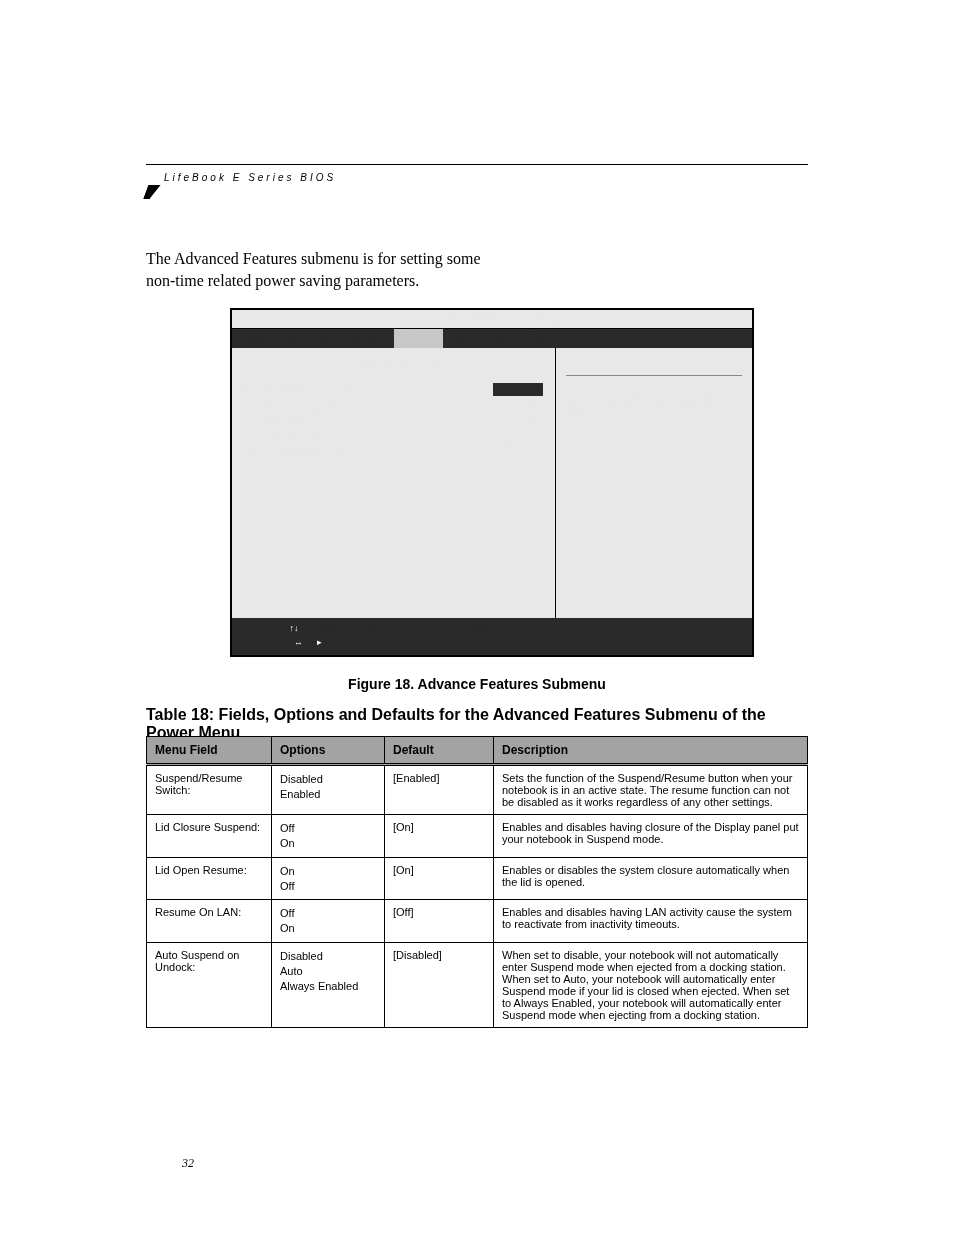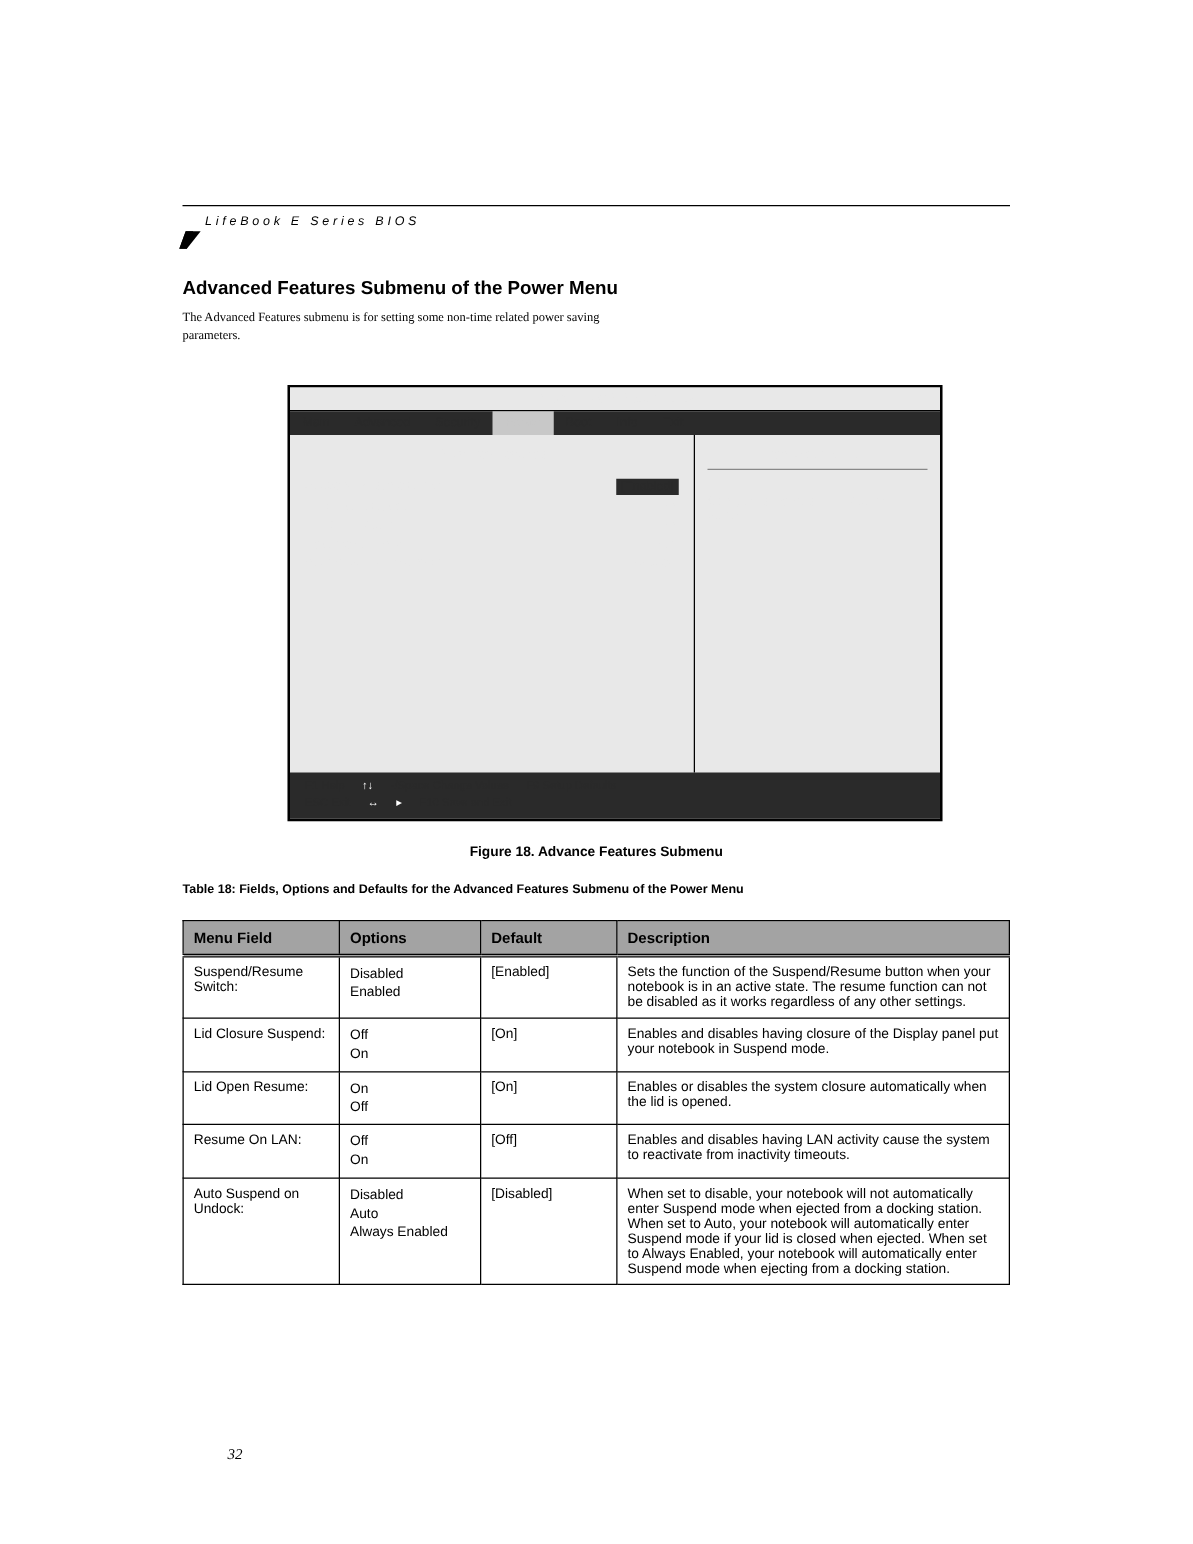--- a/index.html
+++ b/index.html
@@ -51,21 +51,21 @@
     font-family: Arial, Helvetica, sans-serif;
     font-weight: bold;
     font-size: 15px;
   }
   .intro {
     position: absolute;
     top: 248px;
     left: 146px;
     width: 360px;
     font-family: Georgia, 'Times New Roman', serif;
-    font-size: 10px;
+    font-size: 16px;
     line-height: 1.35;
   }
   .bios {
     position: absolute;
     top: 308px;
     left: 230px;
     width: 520px;
     background: #e8e8e8;
     border: 2px solid #000;
   }
@@ -155,30 +155,30 @@
     color: #fff;
   }
   .fig-caption {
     position: absolute;
     top: 676px;
     left: 0;
     width: 954px;
     text-align: center;
     font-family: Arial, Helvetica, sans-serif;
     font-weight: bold;
-    font-size: 11px;
+    font-size: 14px;
   }
   .table-title {
     position: absolute;
     top: 706px;
     left: 146px;
     right: 146px;
     font-family: Arial, Helvetica, sans-serif;
     font-weight: bold;
-    font-size: 10px;
+    font-size: 16px;
   }
   .tbl {
     position: absolute;
     top: 736px;
     left: 146px;
     width: 662px;
     border-collapse: collapse;
     font-family: Arial, Helvetica, sans-serif;
     font-size: 11px;
   }
@@ -208,21 +208,20 @@
   }
 </style>
 </head>
 <body>
 
 <div class="page">
   <div class="header-line"></div>
   <div class="running-head">LifeBook E Series BIOS</div>
   <div class="tab-mark"></div>
 
-  <div class="section-title">Advanced Features Submenu of the Power Menu</div>
   <div class="intro">The Advanced Features submenu is for setting some non-time related power saving parameters.</div>
 
   <div class="bios">
     <div class="bios-title">PhoenixBIOS Setup Utility</div>
     <div class="bios-menu">
       <span>Main</span>
       <span>Advanced</span>
       <span>Security</span>
       <span class="active">Power</span>
       <span>Boot</span>

